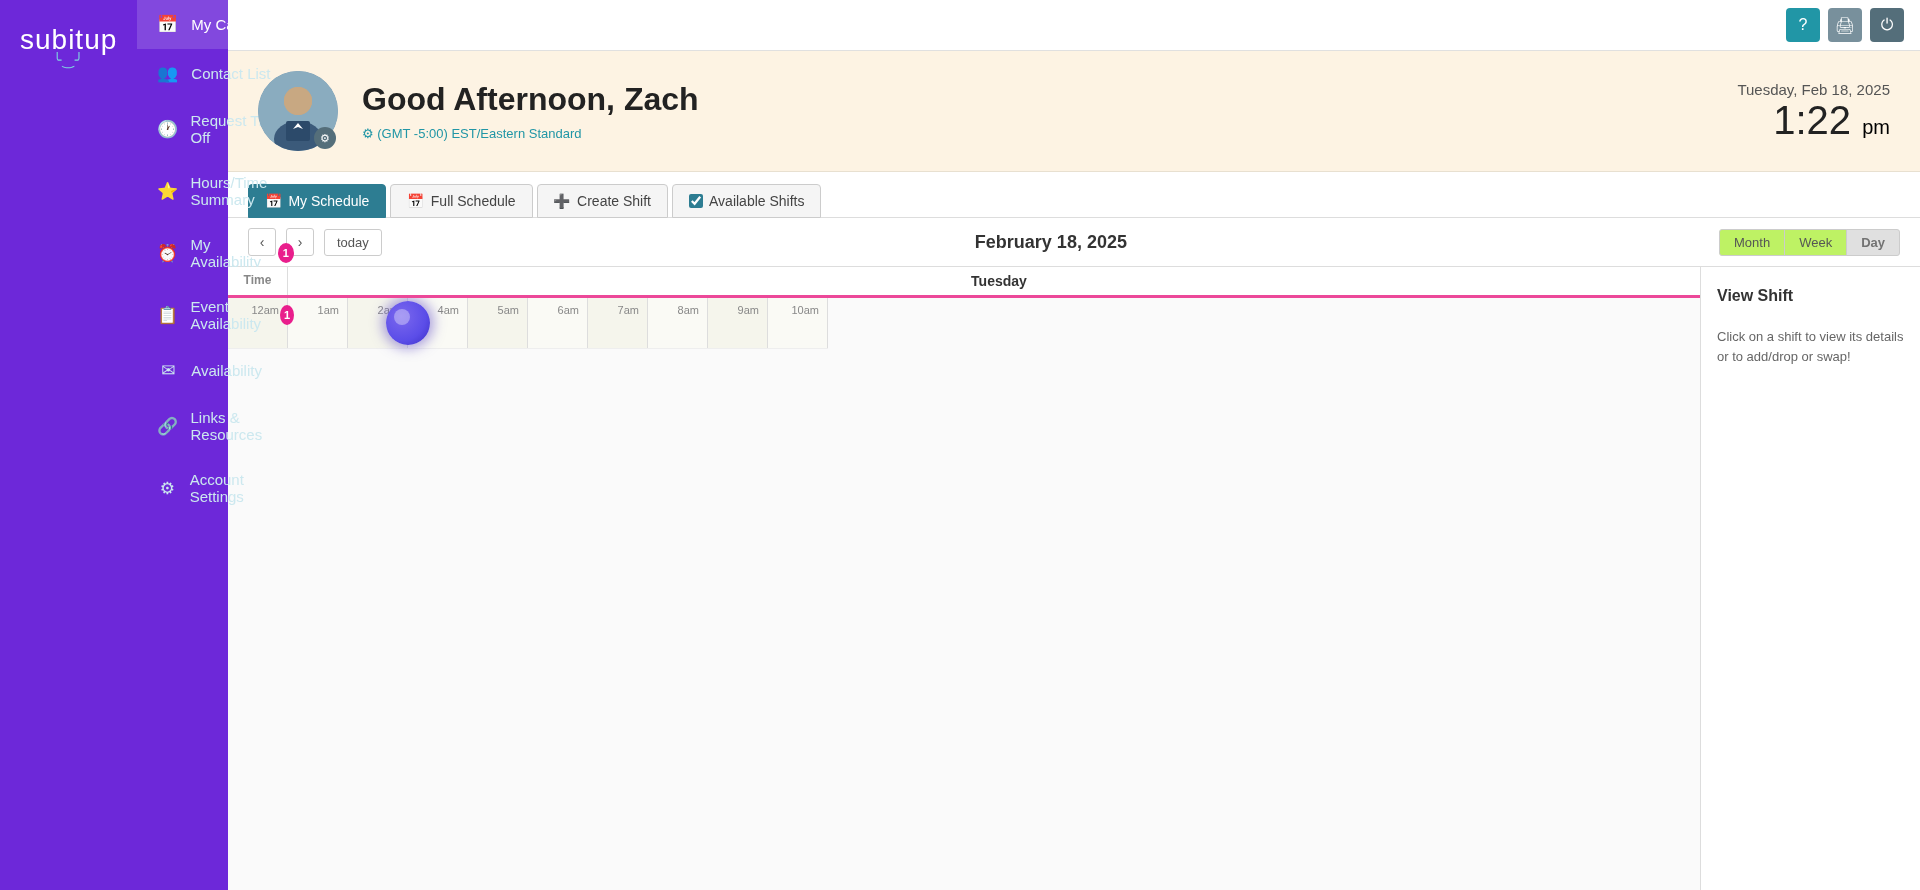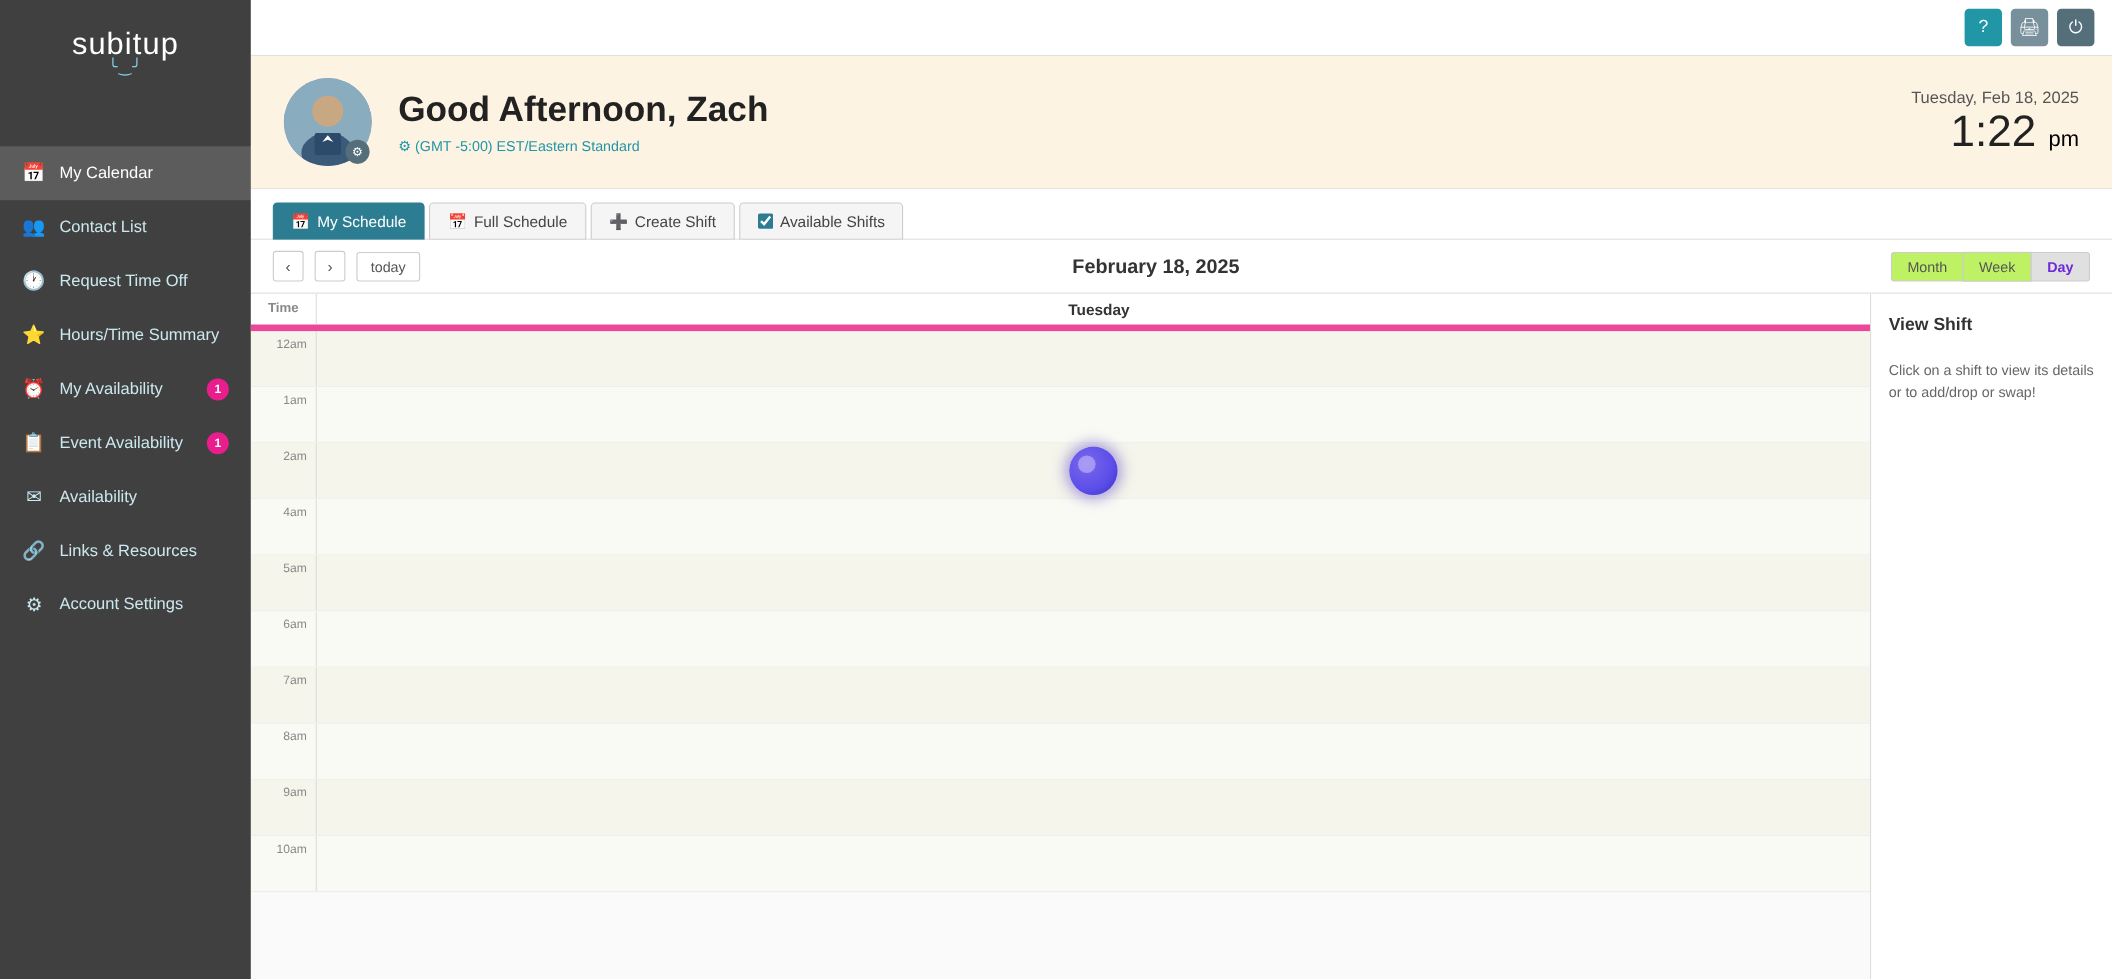--- a/index.html
+++ b/index.html
@@ -2,26 +2,24 @@
 <html><head>
   <meta charset="utf-8">
   <style>
     * { margin: 0; padding: 0; box-sizing: border-box; }
     body { font-family: 'Segoe UI', Arial, sans-serif; background: #f0f0f0; display: flex; height: 890px; overflow: hidden; }
 
     
     #sidebar {
       width: 228px;
       min-width: 228px;
-      background: #404040;
-      color: #fff;
-      display: flex;
-      flex-direction: column;
+      background: #6d28d9;
+      color: #fff;
+      display: flex;
       height: 100%;
-      gap: 45px;
     }
     #sidebar .logo {
       padding: 24px 20px 20px;
       text-align: center;
     }
     #sidebar .logo span {
       font-size: 28px;
       font-weight: 300;
       letter-spacing: 1px;
       color: #fff;
@@ -209,40 +207,40 @@
       border: 1px solid #ccc;
       background: #bef264;
       cursor: pointer;
       font-size: 13px;
       color: #555;
       margin-left: -1px;
     }
     .view-btn.active {
       background: #e0e0e0;
       font-weight: 600;
-      color: #6d28d9;
+      color: #737373;
     }
     .view-btn:first-child { border-radius: 3px 0 0 3px; }
     .view-btn:last-child { border-radius: 0 3px 3px 0; }
 
     
     #cal-body {
       flex: 1;
       display: flex;
       overflow: hidden;
     }
     #time-grid {
       flex: 1;
       overflow-y: auto;
       display: flex;
       flex-direction: column;
     }
     .day-header-row {
       display: flex;
-      border-bottom: 6px solid #ec4899;
+      border-bottom: 3px solid #ec4899;
       background: #fff;
       position: sticky;
       top: 0;
       z-index: 2;
       gap: 10px;
     }
     .time-col-header {
       width: 60px;
       min-width: 60px;
       padding: 6px;
@@ -253,21 +251,21 @@
       font-weight: 600;
     }
     .day-col-header {
       flex: 1;
       padding: 6px 12px;
       font-size: 14px;
       font-weight: 600;
       color: #333;
       text-align: center;
     }
-    .time-rows { display: flex; flex-direction: column; }
+    .time-rows { display: flex; }
     .time-row {
       display: flex;
       min-height: 50px;
       border-bottom: 1px solid #eee;
     }
     .time-row:nth-child(even) { background: #fafaf5; }
     .time-row:nth-child(odd) { background: #f5f5ec; }
     .time-label {
       width: 60px;
       min-width: 60px;

